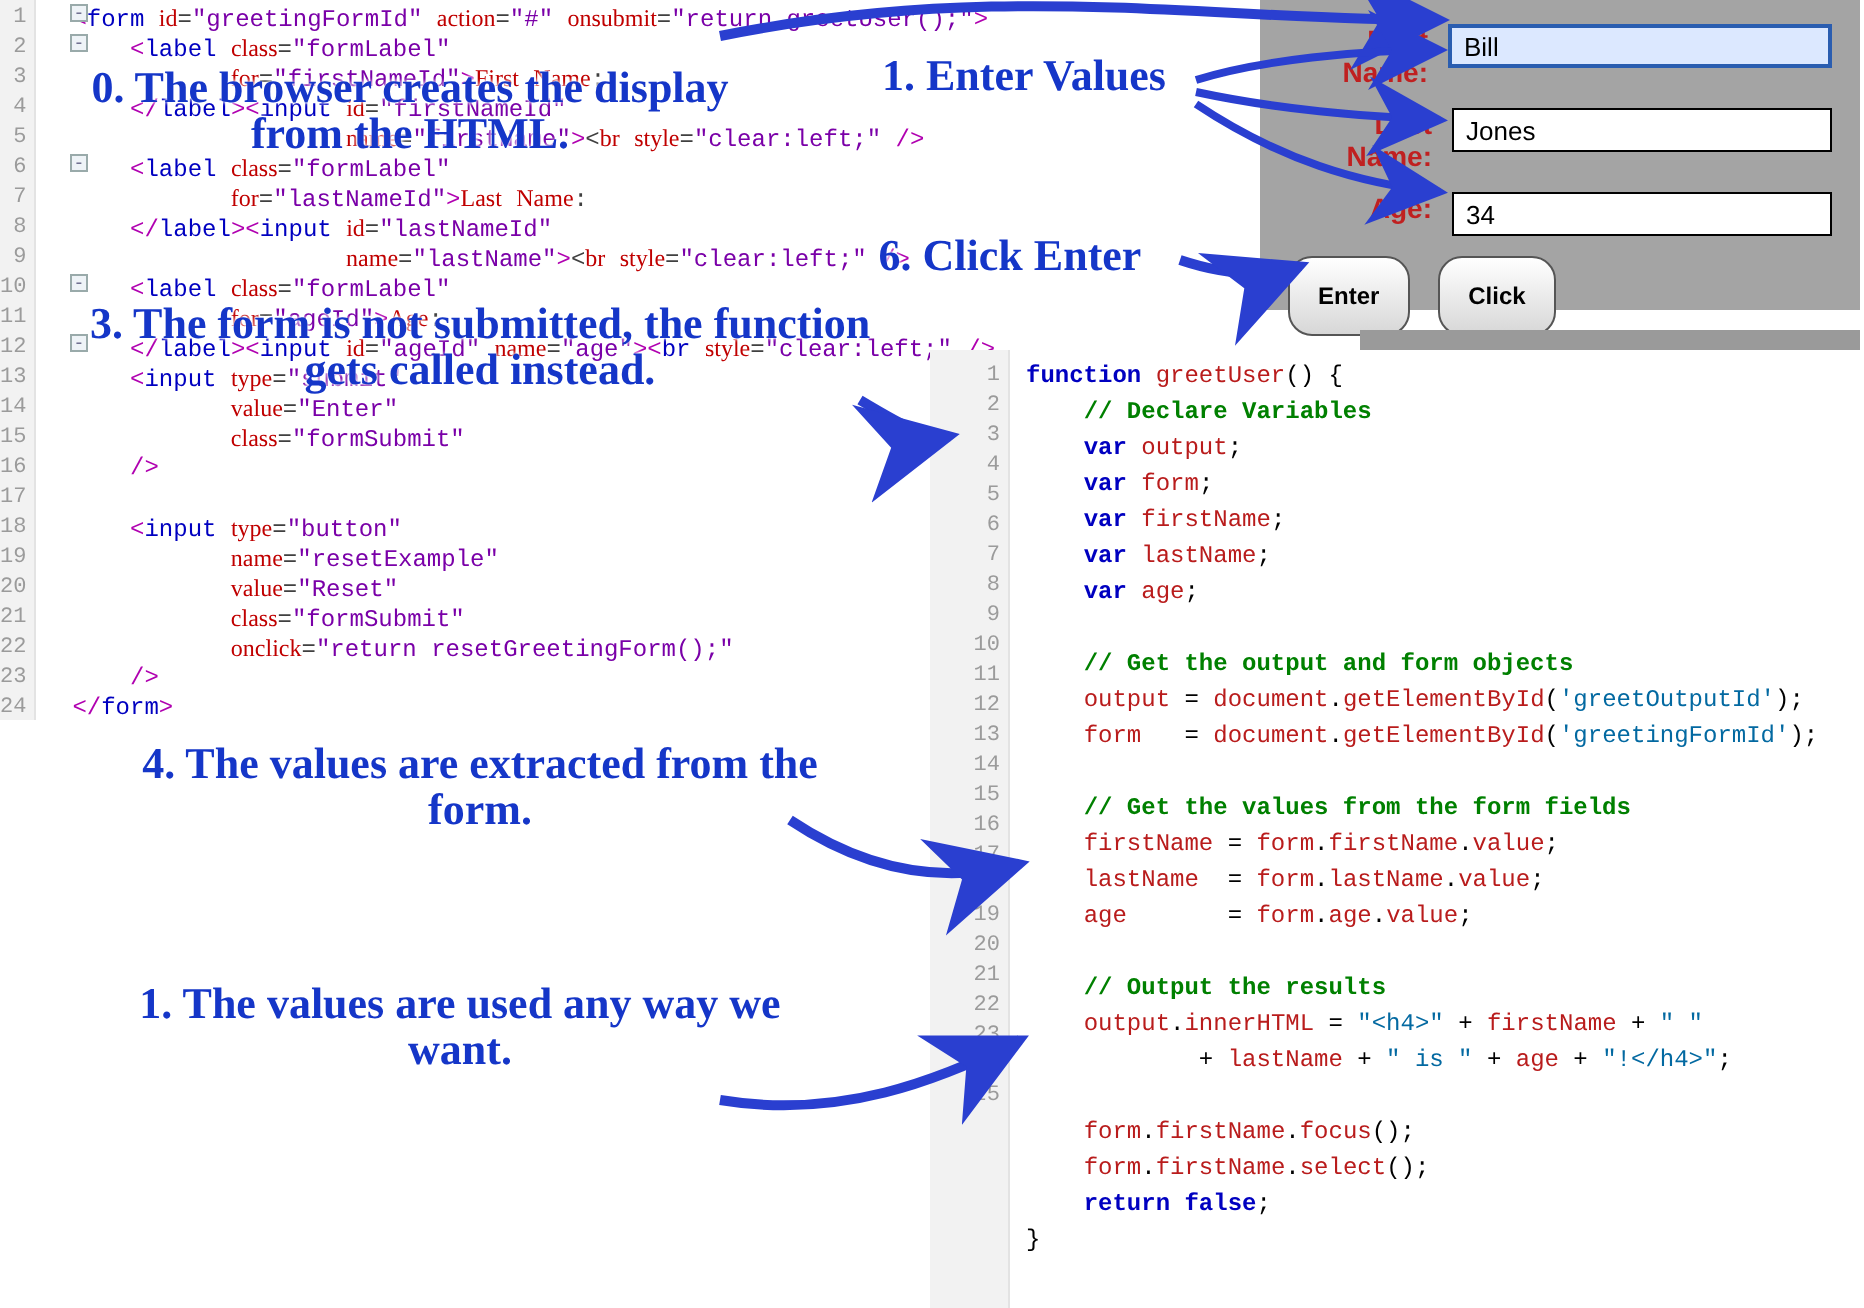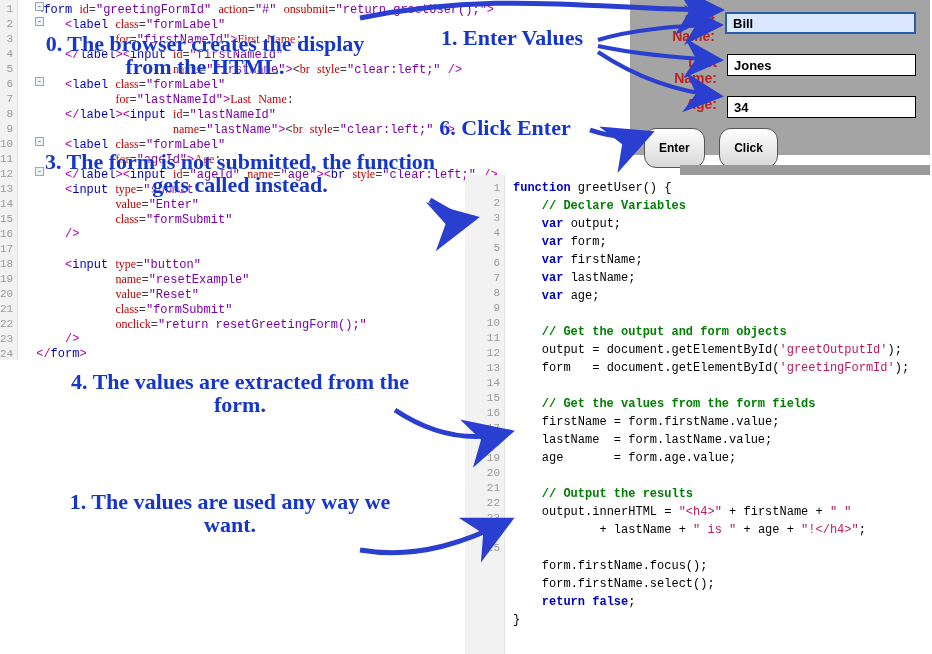--- a/index.html
+++ b/index.html
@@ -43,40 +43,40 @@
     position:absolute; left:1px; width:9px; height:9px;
     border:1px solid #9aa; background:#eef3f7; font-size:9px;
     line-height:8px; text-align:center; color:#668; cursor:default;
   }
 
   .tok-brk { color:#b000b0; }      
   .tok-tag { color:#0000c0; }
   .tok-attr{ color:#c00000;font-family:Liberation Serif, serif; }
   .tok-val { color:#7a00a8; }
   .tok-kw  { color:#0000c0; font-weight:bold;text-align:center; }
-  .tok-var { color:#000000; }
+  .tok-var { color:#b91c1c; }
   .tok-cmt { color:#008000; font-weight:bold; }
-  .tok-str { color:#be185d; }
+  .tok-str { color:#0369a1; }
 
   
   .form-panel {
     position:absolute;
     left:630px; top:0;
     width:300px; height:155px;
     background:#a4a4a4;
     padding:12px 14px 10px 14px;
   }
   .form-row { display:flex; margin-bottom:10px; }
   .form-row label {
     width:90px; text-align:right; margin-right:10px;
     color:#c02020; font-weight:bold; font-size:14px;
   }
   .form-row input[type=text]{
     flex:1; height:22px; padding:1px 6px; font-size:13px;
-    border:1px solid #000; background:#fff;font-weight:bold;
+    border:1px solid #000; background:#fff;
   }
   .form-row input.sel { border:2px solid #2a5db0; background:#dce8ff; }
   .btn-row { margin-top:6px; }
   .pill {
     display:inline-block; min-width:58px; text-align:center;
     padding:12px 14px; margin-right:10px;
     border:1px solid #555; border-radius:12px;
     background:linear-gradient(#fff,#d7d7d7);
     font-size:12px; font-weight:bold; cursor:default;
   }

